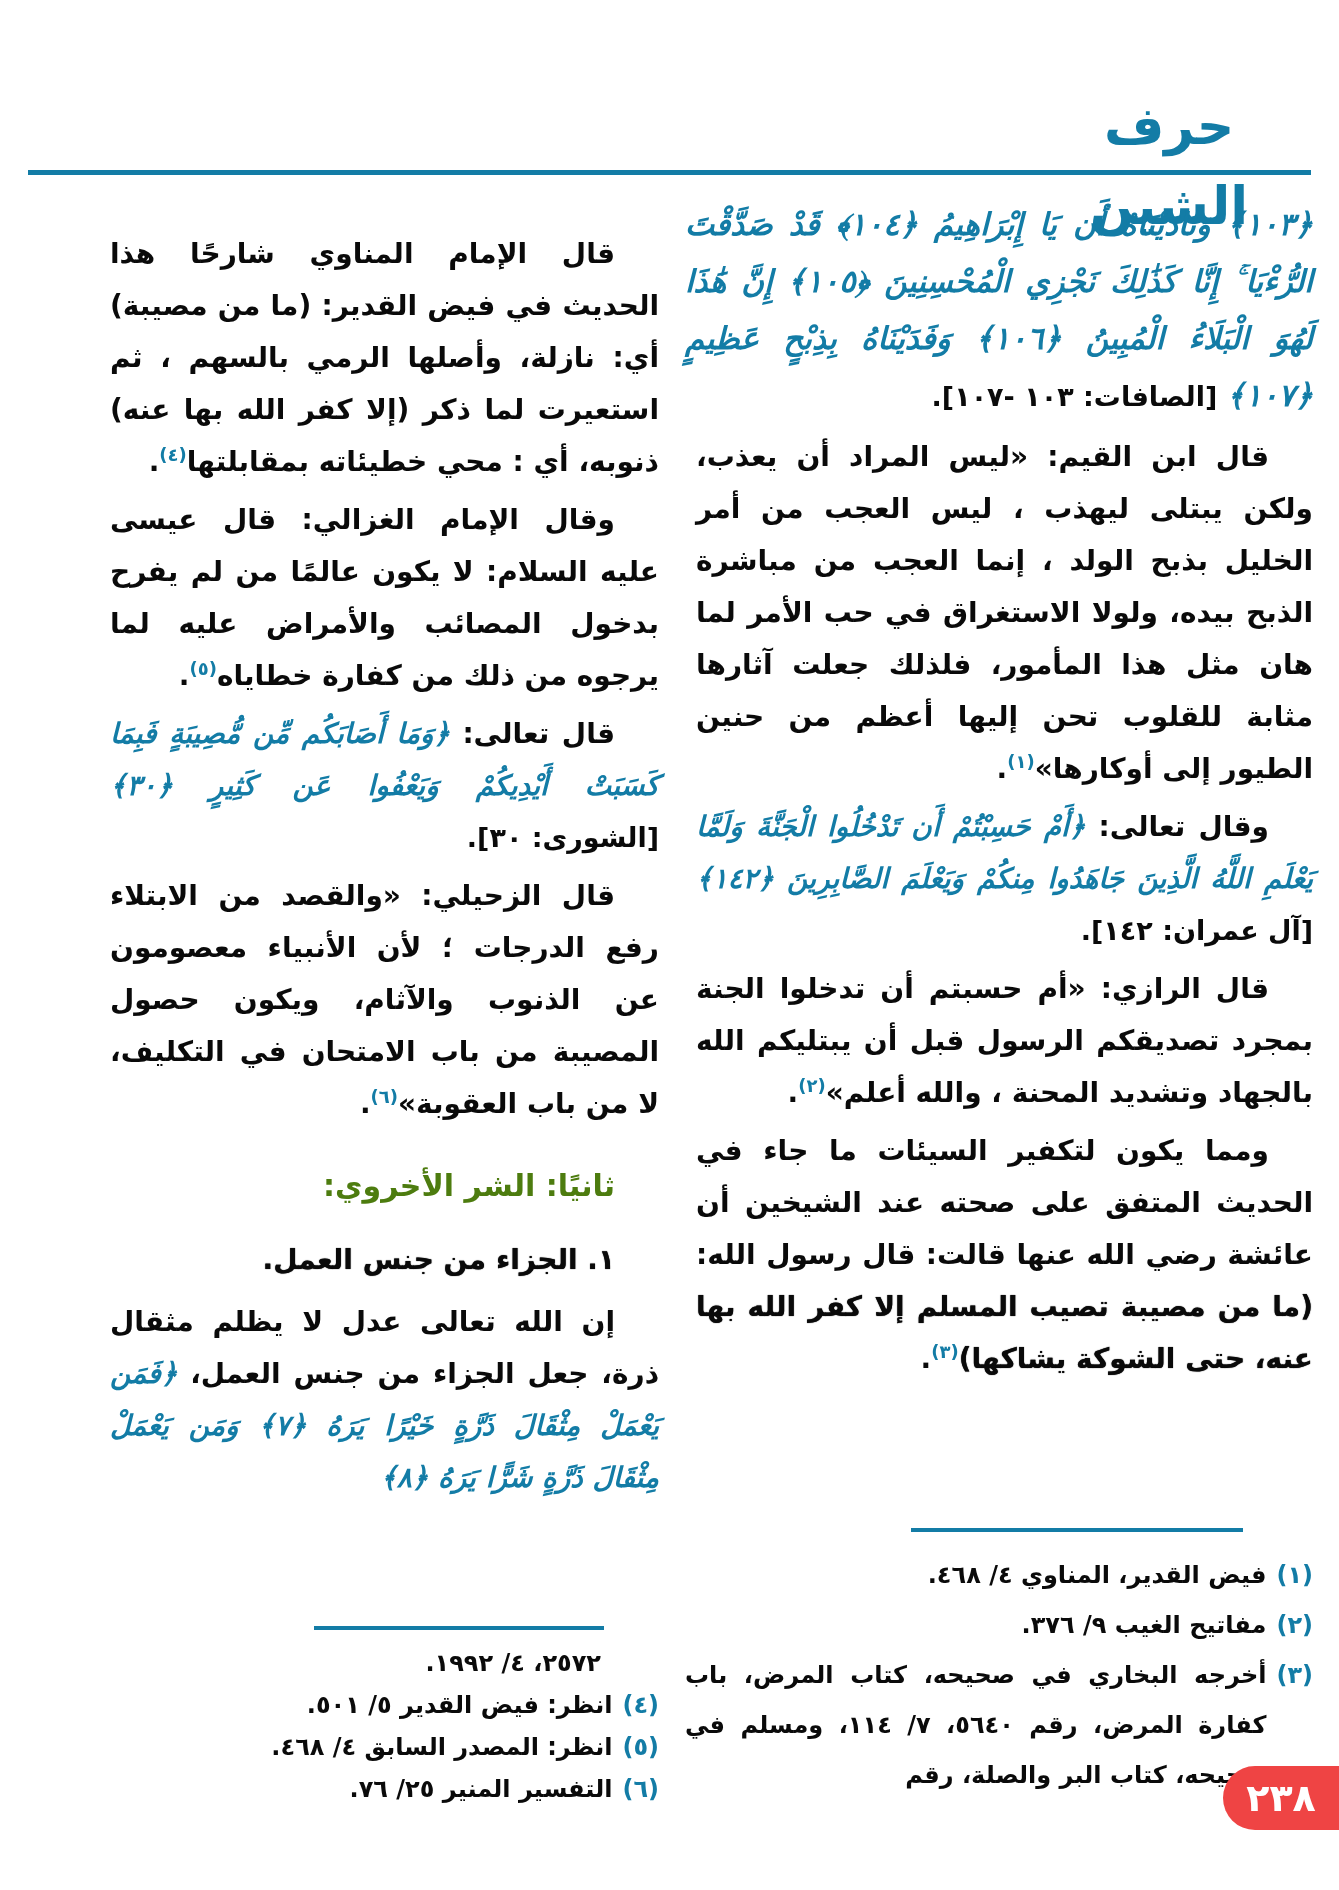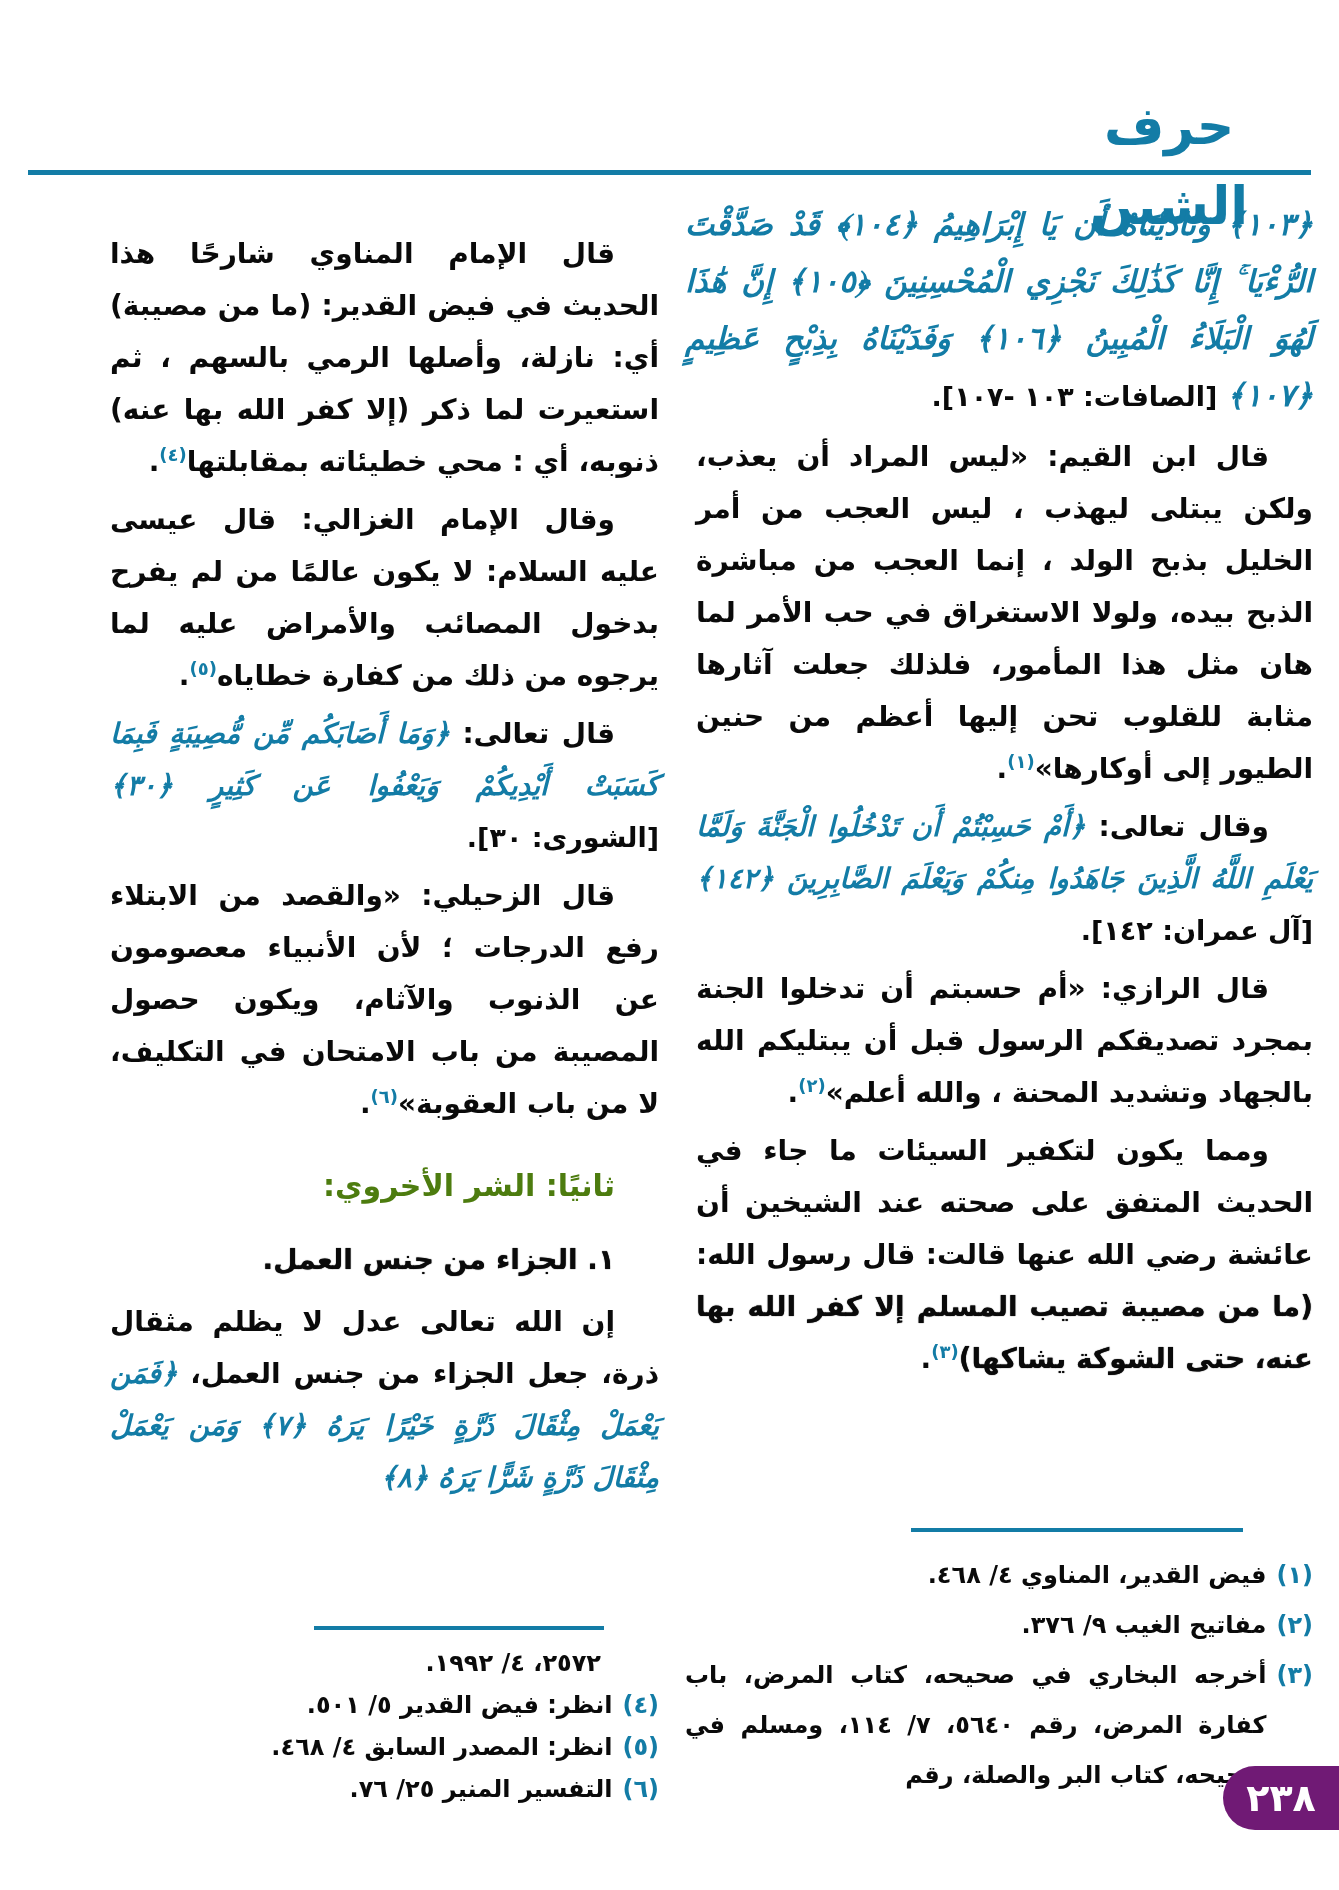--- a/index.html
+++ b/index.html
@@ -36,21 +36,21 @@
   .fnsep-left{width:290px;margin-right:55px;margin-bottom:14px;}
   .fn-item{display:flex;gap:10px;line-height:50px;}
   .fnblock-left .fn-item{line-height:38px;margin-top:4px;}
   .fn-num{color:#137ca6;white-space:nowrap;}
   .fn-text{flex:1;text-align:justify;}
   .fn-cont{padding-right:58px;line-height:38px;}
   .logo{position:absolute;top:1758px;right:155px;width:260px;text-align:center;color:#137ca6;}
   .logo-title{font-size:33px;line-height:44px;letter-spacing:-2px;text-shadow:0 0 1px #137ca6;}
   .page-num-badge{
     position:absolute;top:1766px;right:0;width:116px;height:64px;
-    background:#701a75;border-radius:32px 0 0 32px;
+    background:#ef4444;border-radius:32px 0 0 32px;
     display:flex;align-items:center;justify-content:center;
     color:#ffffff;font-size:38px;
   }
 </style>
 </head>
 <body>
 
 <div class="page">
 
   <div class="header-title">حرف الشين</div>

